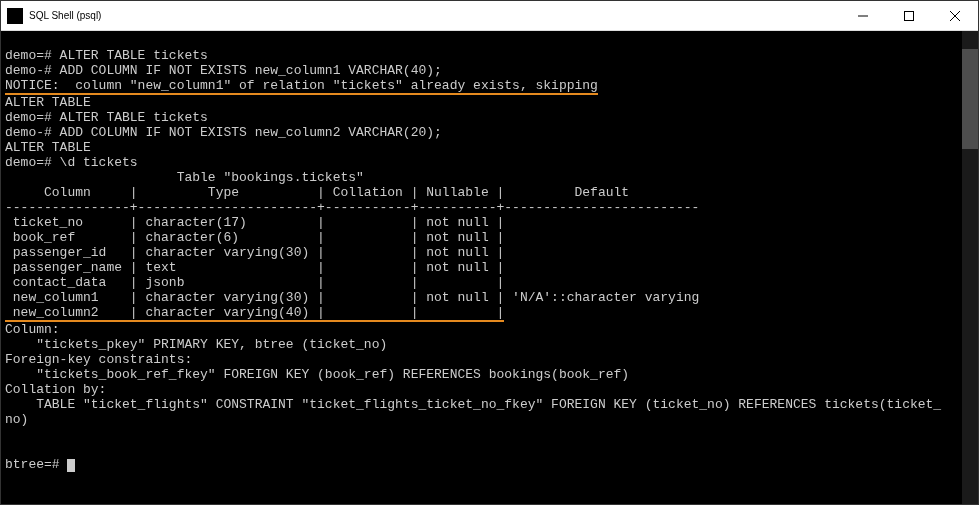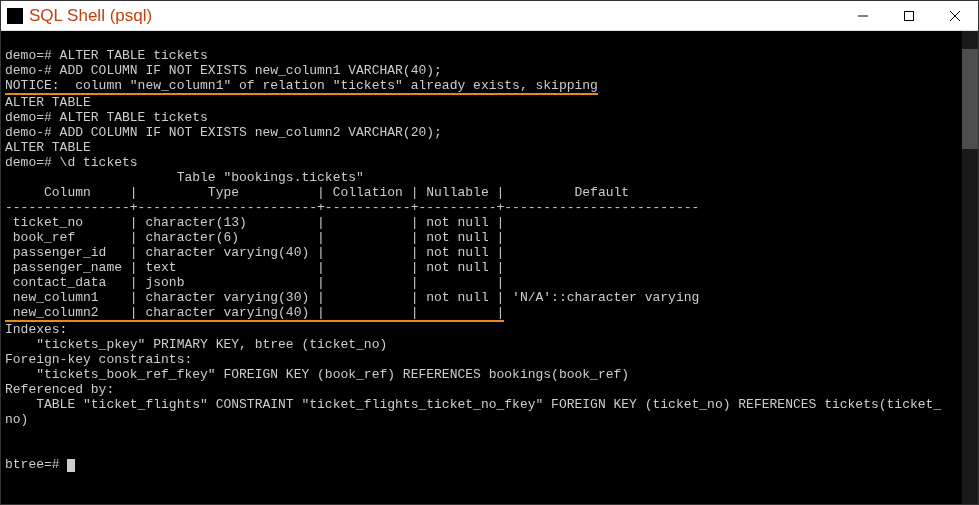--- a/index.html
+++ b/index.html
@@ -19,22 +19,22 @@
       border-bottom: 1px solid #ddd;
     }
     .titlebar-icon {
       width: 16px;
       height: 16px;
       margin: 0 6px;
       background: #000;
       display: inline-block;
     }
     .titlebar-title {
-      font-size: 17px;
-      color: #c2410c;
+      font-size: 10px;
+      color: #000000;
       flex: 1;
     }
     .titlebar-controls {
       display: flex;
       height: 100%;
     }
     .titlebar-btn {
       width: 46px;
       height: 100%;
       display: flex;
@@ -116,32 +116,32 @@
 <span>demo-# ADD COLUMN IF NOT EXISTS new_column1 VARCHAR(40);</span>
 <span class="underline-orange">NOTICE:  column "new_column1" of relation "tickets" already exists, skipping</span>
 <span>ALTER TABLE</span>
 <span>demo=# ALTER TABLE tickets</span>
 <span>demo-# ADD COLUMN IF NOT EXISTS new_column2 VARCHAR(20);</span>
 <span>ALTER TABLE</span>
 <span>demo=# \d tickets</span>
 <span>                      Table "bookings.tickets"</span>
 <span>     Column     |         Type          | Collation | Nullable |         Default</span>
 <span>----------------+-----------------------+-----------+----------+-------------------------</span>
-<span> ticket_no      | character(13)         |           | not null |</span>
+<span> ticket_no      | character(17)         |           | not null |</span>
 <span> book_ref       | character(6)          |           | not null |</span>
-<span> passenger_id   | character varying(40) |           | not null |</span>
+<span> passenger_id   | character varying(30) |           | not null |</span>
 <span> passenger_name | text                  |           | not null |</span>
 <span> contact_data   | jsonb                 |           |          |</span>
 <span> new_column1    | character varying(30) |           | not null | 'N/A'::character varying</span>
 <span class="underline-orange"> new_column2    | character varying(40) |           |          |</span>
-<span>Indexes:</span>
+<span>Column:</span>
 <span>    "tickets_pkey" PRIMARY KEY, btree (ticket_no)</span>
 <span>Foreign-key constraints:</span>
 <span>    "tickets_book_ref_fkey" FOREIGN KEY (book_ref) REFERENCES bookings(book_ref)</span>
-<span>Referenced by:</span>
+<span>Collation by:</span>
 <span>    TABLE "ticket_flights" CONSTRAINT "ticket_flights_ticket_no_fkey" FOREIGN KEY (ticket_no) REFERENCES tickets(ticket_</span>
 <span>no)</span>
 <span></span>
 <span></span>
 <span>btree=# </span><span class="cursor"></span>
 <div class="scrollbar">
   <div class="scrollthumb"></div>
 </div>
 </div>
 

